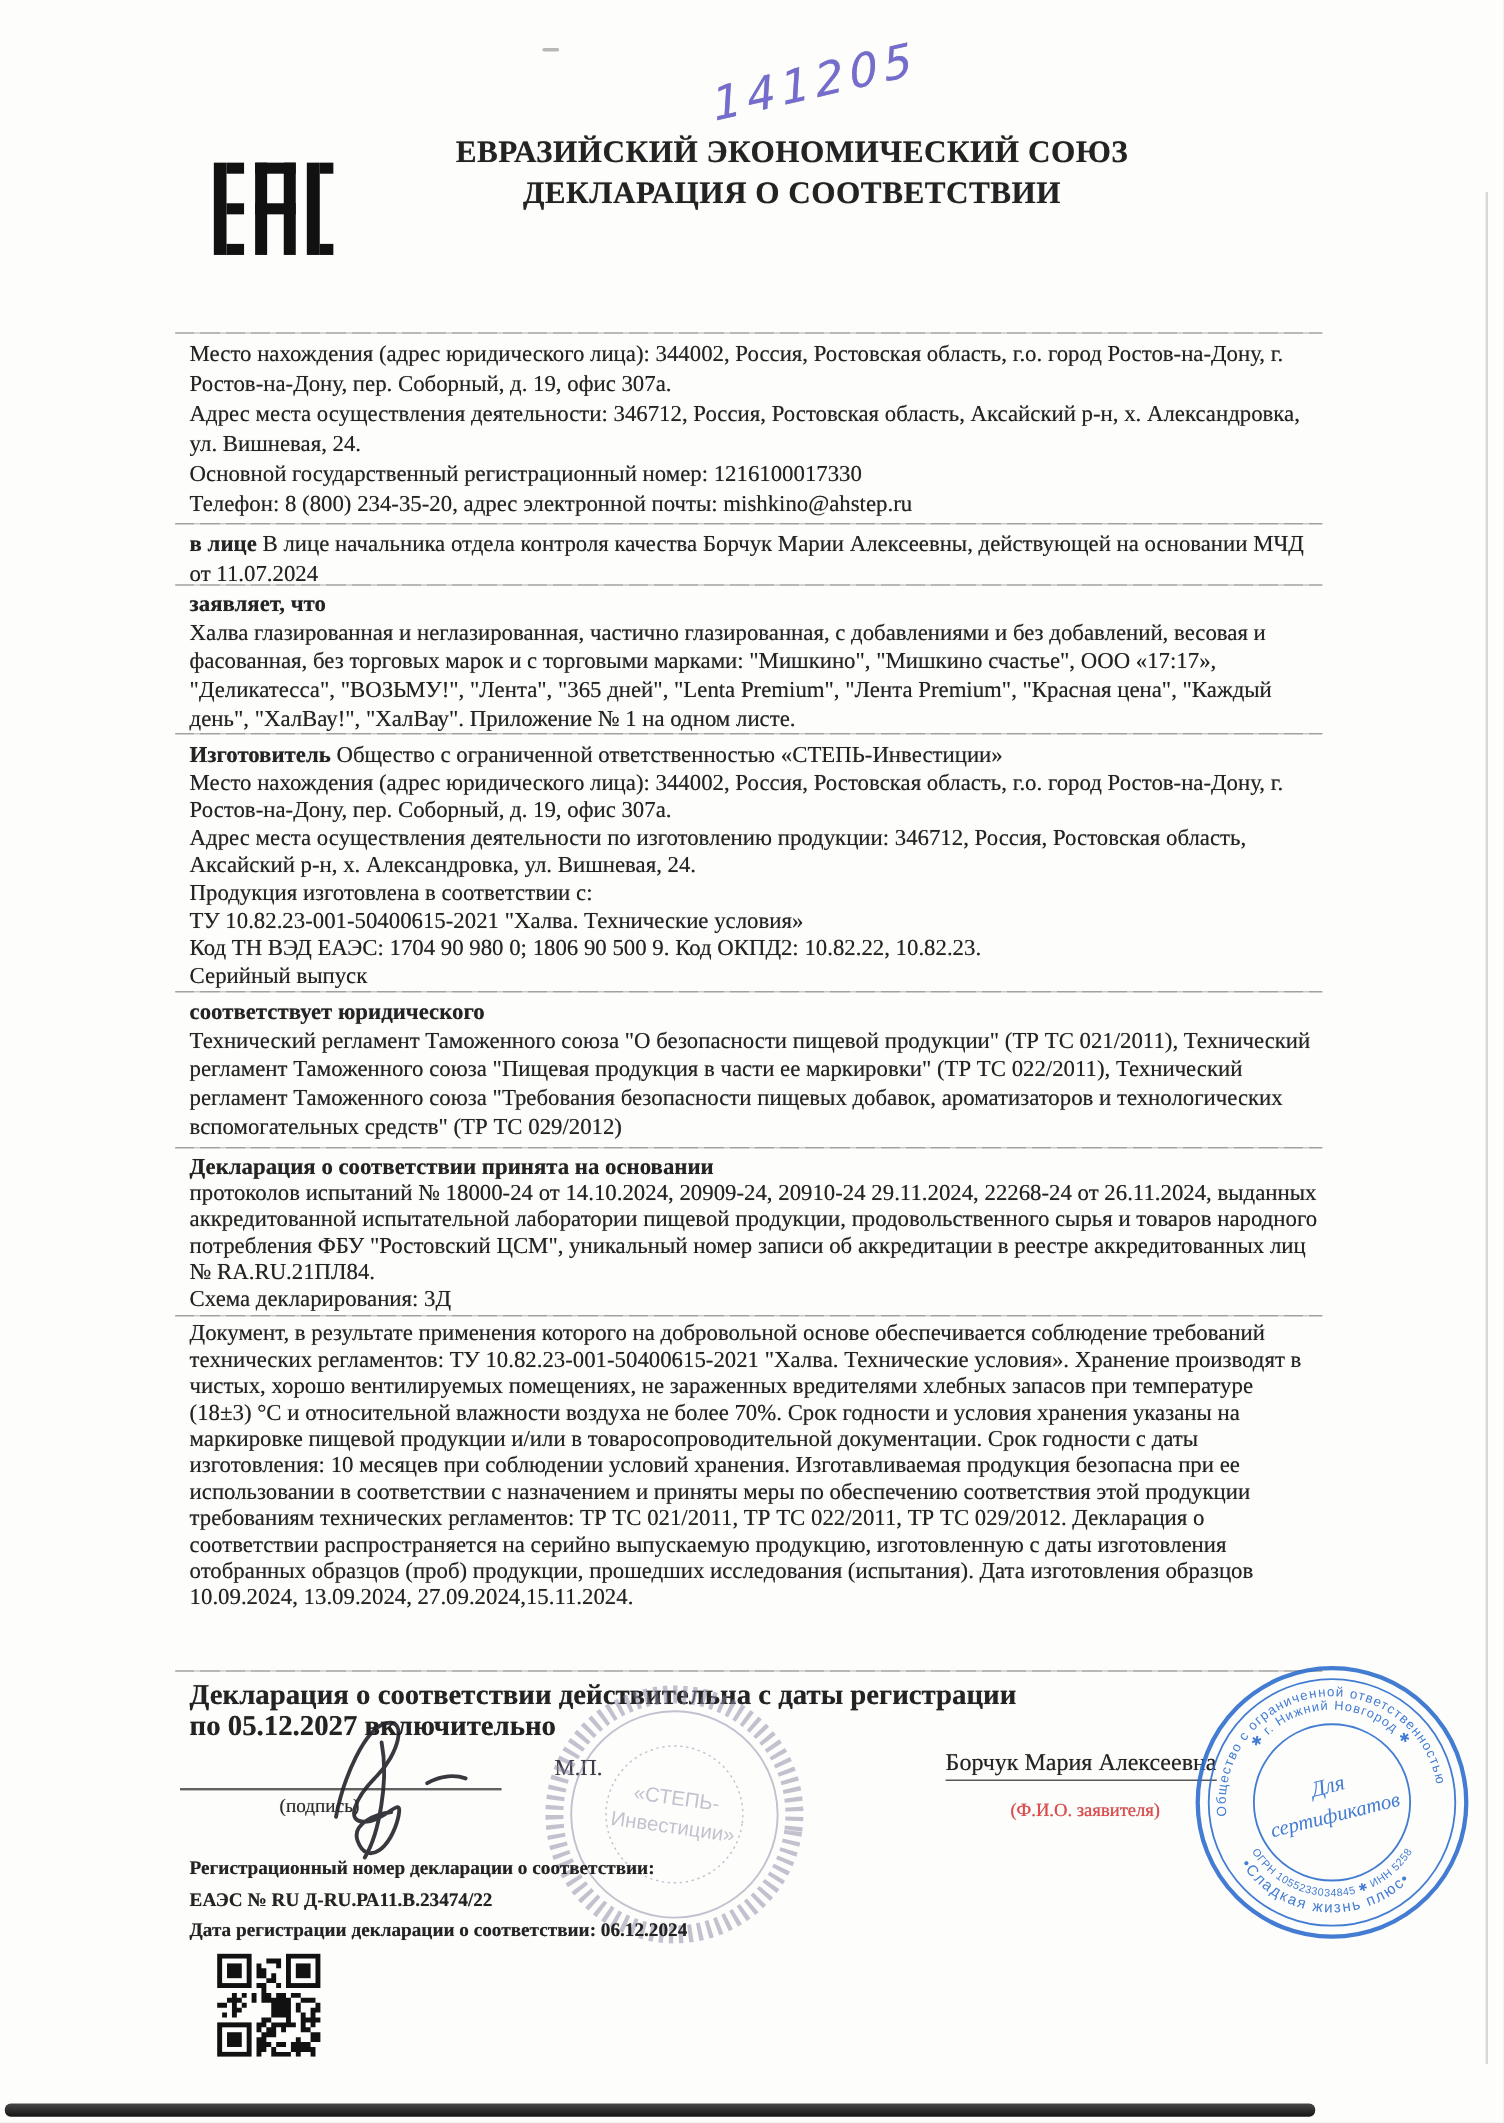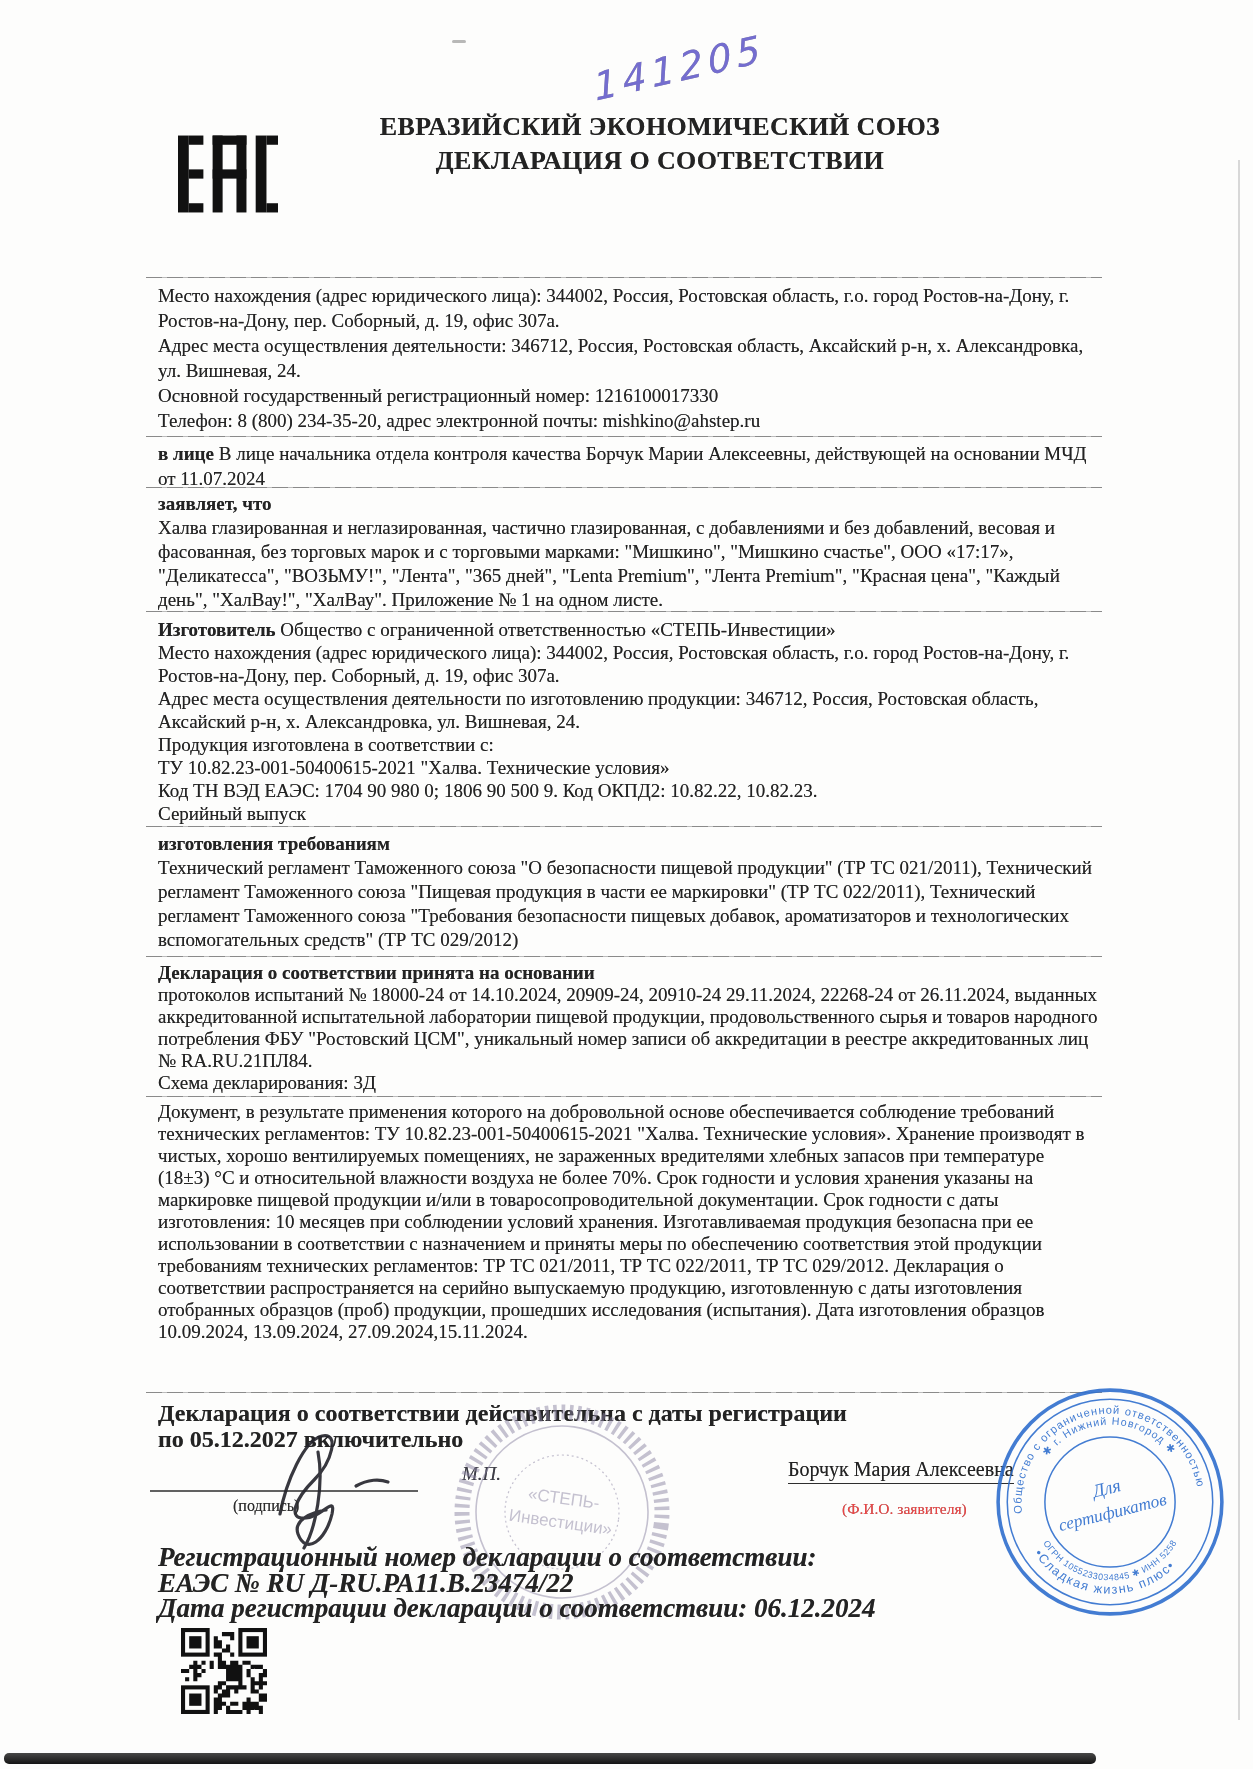--- a/index.html
+++ b/index.html
@@ -19,26 +19,26 @@
   .sec{position:absolute;left:158px;width:940px;font-size:19px;line-height:25px;}
   .sec b{font-weight:bold;}
   .hr{position:absolute;left:146px;width:956px;height:1px;opacity:.85;
       background:repeating-linear-gradient(90deg,#767676 0 16px,#b0b0b0 16px 21px);}
   .lh24{line-height:24px;} .lh23{line-height:23px;} .lh22{line-height:22px;}
   .bold-block{font-weight:bold;}
   
   .sig-line{position:absolute;left:150px;top:1490px;width:268px;height:2px;background:#3a3a3a;opacity:.8;}
   .sig-svg{position:absolute;left:252px;top:1422px;width:150px;height:140px;}
   .sig-caption{position:absolute;left:233px;top:1497px;font-size:16px;color:#2c2c2c;}
-  .mp-label{position:absolute;left:462px;top:1463px;font-size:19px;color:#3c3c46;font-style:italic;}
+  .mp-label{position:absolute;left:462px;top:1463px;font-size:19px;color:#3c3c46;}
   .gray-stamp{position:absolute;left:448px;top:1398px;width:228px;height:228px;opacity:.5;transform:rotate(8deg);}
   .fio{position:absolute;left:788px;top:1458px;font-size:20px;border-bottom:1.5px solid #2e2e2e;padding-bottom:2px;}
   .fio-caption{position:absolute;left:842px;top:1500px;font-size:15.5px;color:#ef4444;}
   
-  .registration{position:absolute;left:158px;top:1545px;font-size:27px;line-height:25.5px;font-weight:bold;font-style:italic;}
+  .registration{position:absolute;left:158px;top:1545px;font-size:16px;line-height:25.5px;font-weight:bold;}
   
   .qr{position:absolute;left:180px;top:1628px;width:88px;height:86px;}
   
   .blue-stamp{position:absolute;left:992px;top:1384px;width:236px;height:236px;opacity:.9;}
   
   .bottom-bar{position:absolute;left:4px;top:1753px;width:1092px;height:11px;border-radius:5px;
               background:linear-gradient(#474747,#141414);}
   .edge-line{position:absolute;left:1238px;top:160px;width:2px;height:1560px;background:#b9b9b9;opacity:.55;}
 </style>
 </head>
@@ -105,21 +105,21 @@
     </div>
     <div>Место нахождения (адрес юридического лица): 344002, Россия, Ростовская область, г.о. город Ростов-на-Дону, г. Ростов-на-Дону, пер. Соборный, д. 19, офис 307а.</div>
     <div>Адрес места осуществления деятельности по изготовлению продукции: 346712, Россия, Ростовская область, Аксайский р-н, х. Александровка, ул. Вишневая, 24.</div>
     <div>Продукция изготовлена в соответствии с:</div>
     <div>ТУ 10.82.23-001-50400615-2021 "Халва. Технические условия»</div>
     <div>Код ТН ВЭД ЕАЭС: 1704 90 980 0; 1806 90 500 9. Код ОКПД2: 10.82.22, 10.82.23.</div>
     <div>Серийный выпуск</div>
   </div>
 
   <div class="sec txt lh24" style="top:832px">
-    <div class="bold-block">изготовления требованиям</div>
+    <div class="bold-block">соответствует юридического</div>
     <div>Технический регламент Таможенного союза "О безопасности пищевой продукции" (ТР ТС 021/2011), Технический регламент Таможенного союза "Пищевая продукция в части ее маркировки" (ТР ТС 022/2011), Технический регламент Таможенного союза "Требования безопасности пищевых добавок, ароматизаторов и технологических вспомогательных средств" (ТР ТС 029/2012)</div>
   </div>
 
   <div class="sec txt lh22" style="top:962px">
     <div class="bold-block">Декларация о соответствии принята на основании</div>
     <div>протоколов испытаний № 18000-24 от 14.10.2024, 20909-24, 20910-24 29.11.2024, 22268-24 от 26.11.2024, выданных аккредитованной испытательной лаборатории пищевой продукции, продовольственного сырья и товаров народного потребления ФБУ "Ростовский ЦСМ", уникальный номер записи об аккредитации в реестре аккредитованных лиц № RA.RU.21ПЛ84.</div>
     <div>Схема декларирования: 3Д</div>
   </div>
 
   <div class="sec txt lh22" style="top:1101px">

